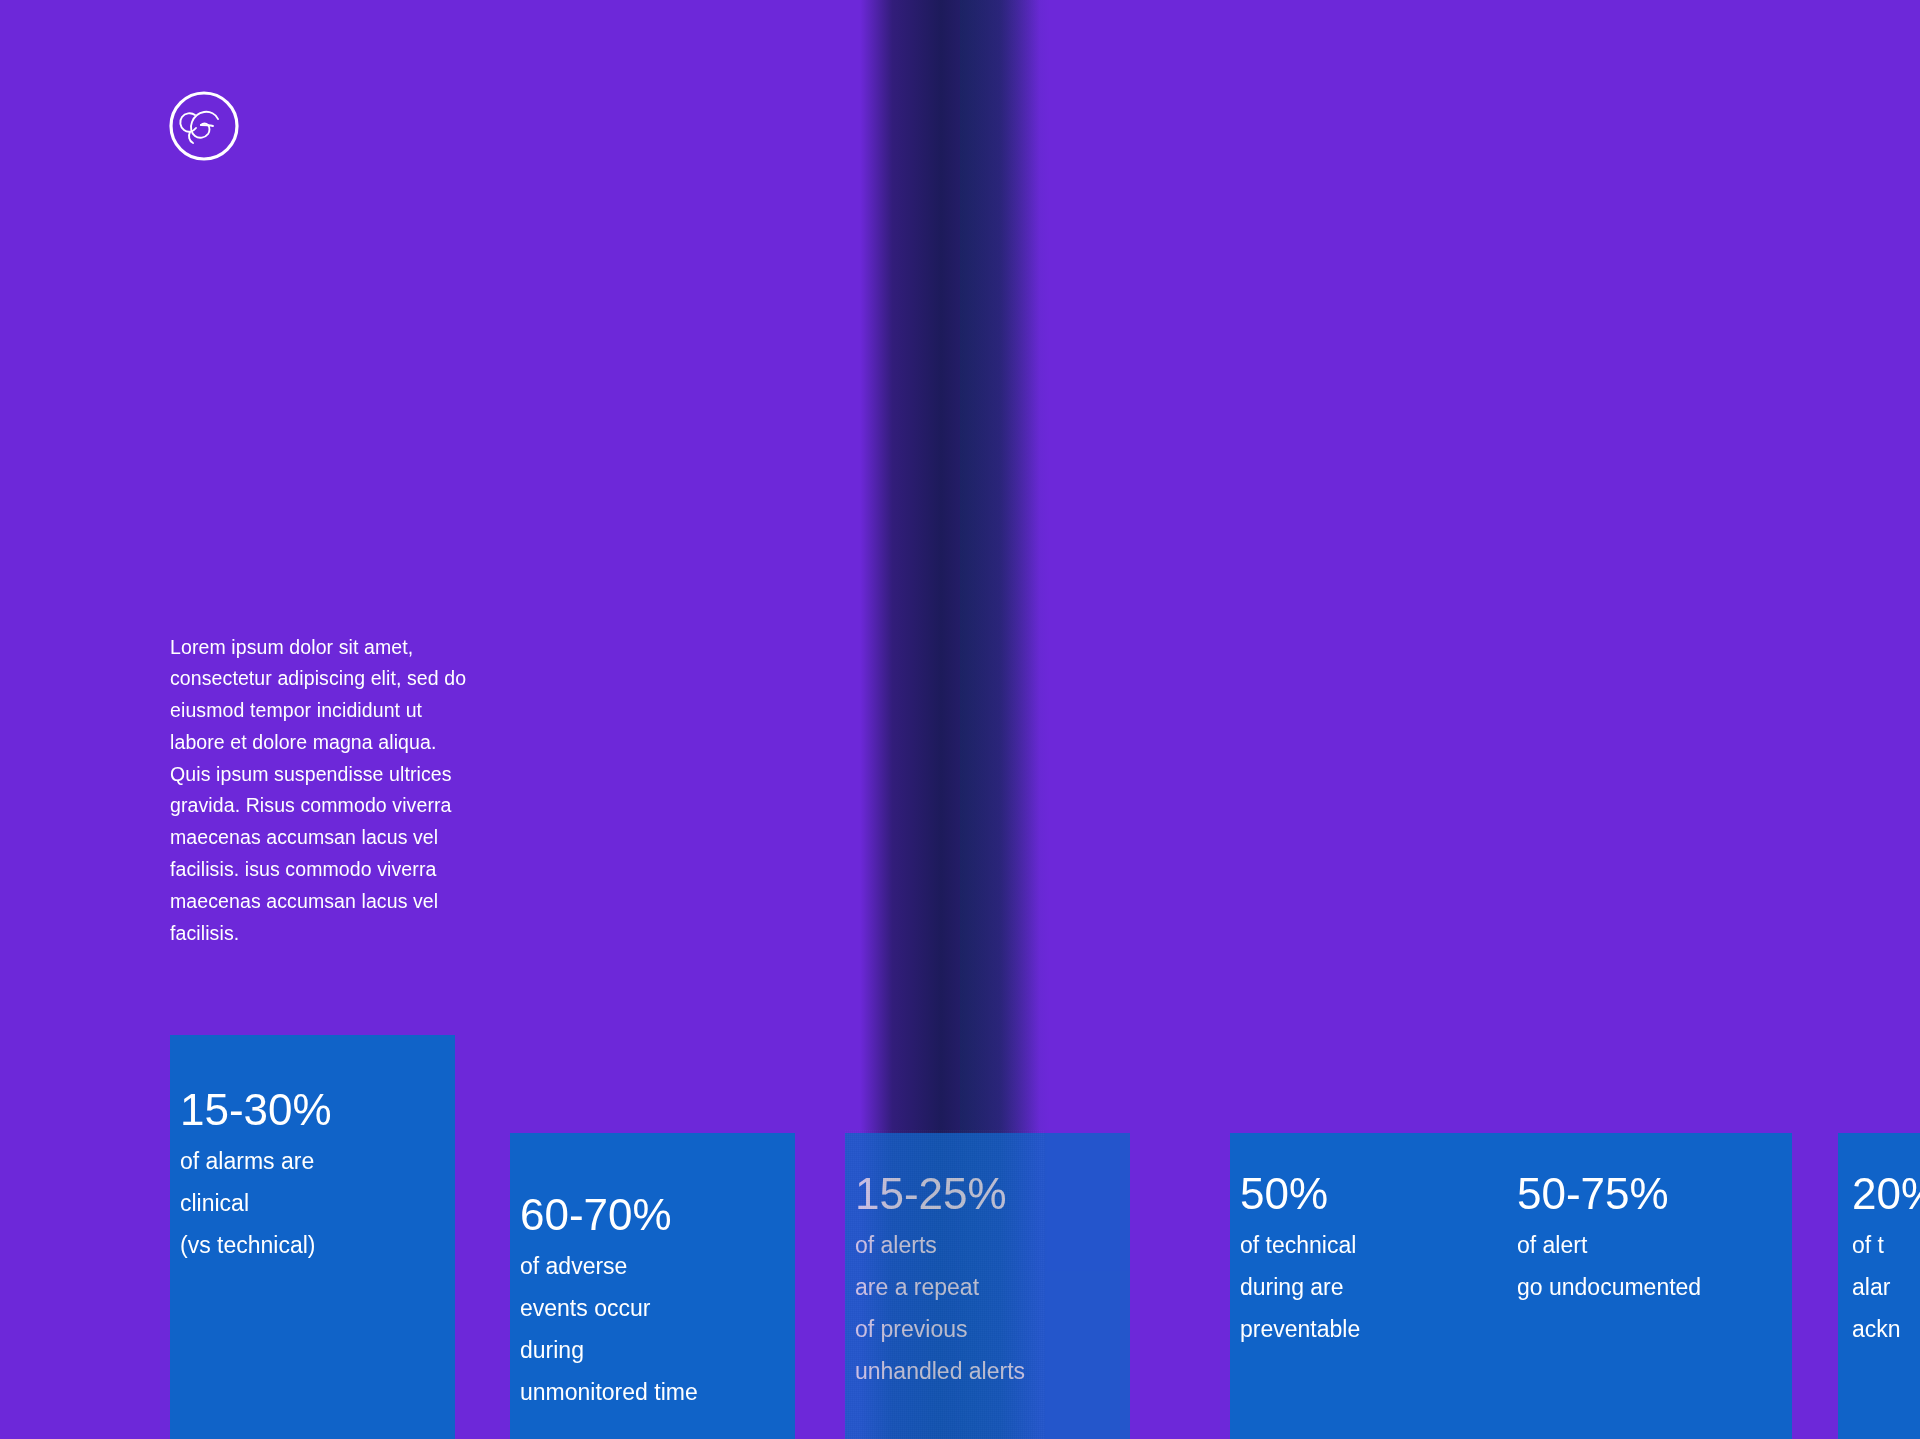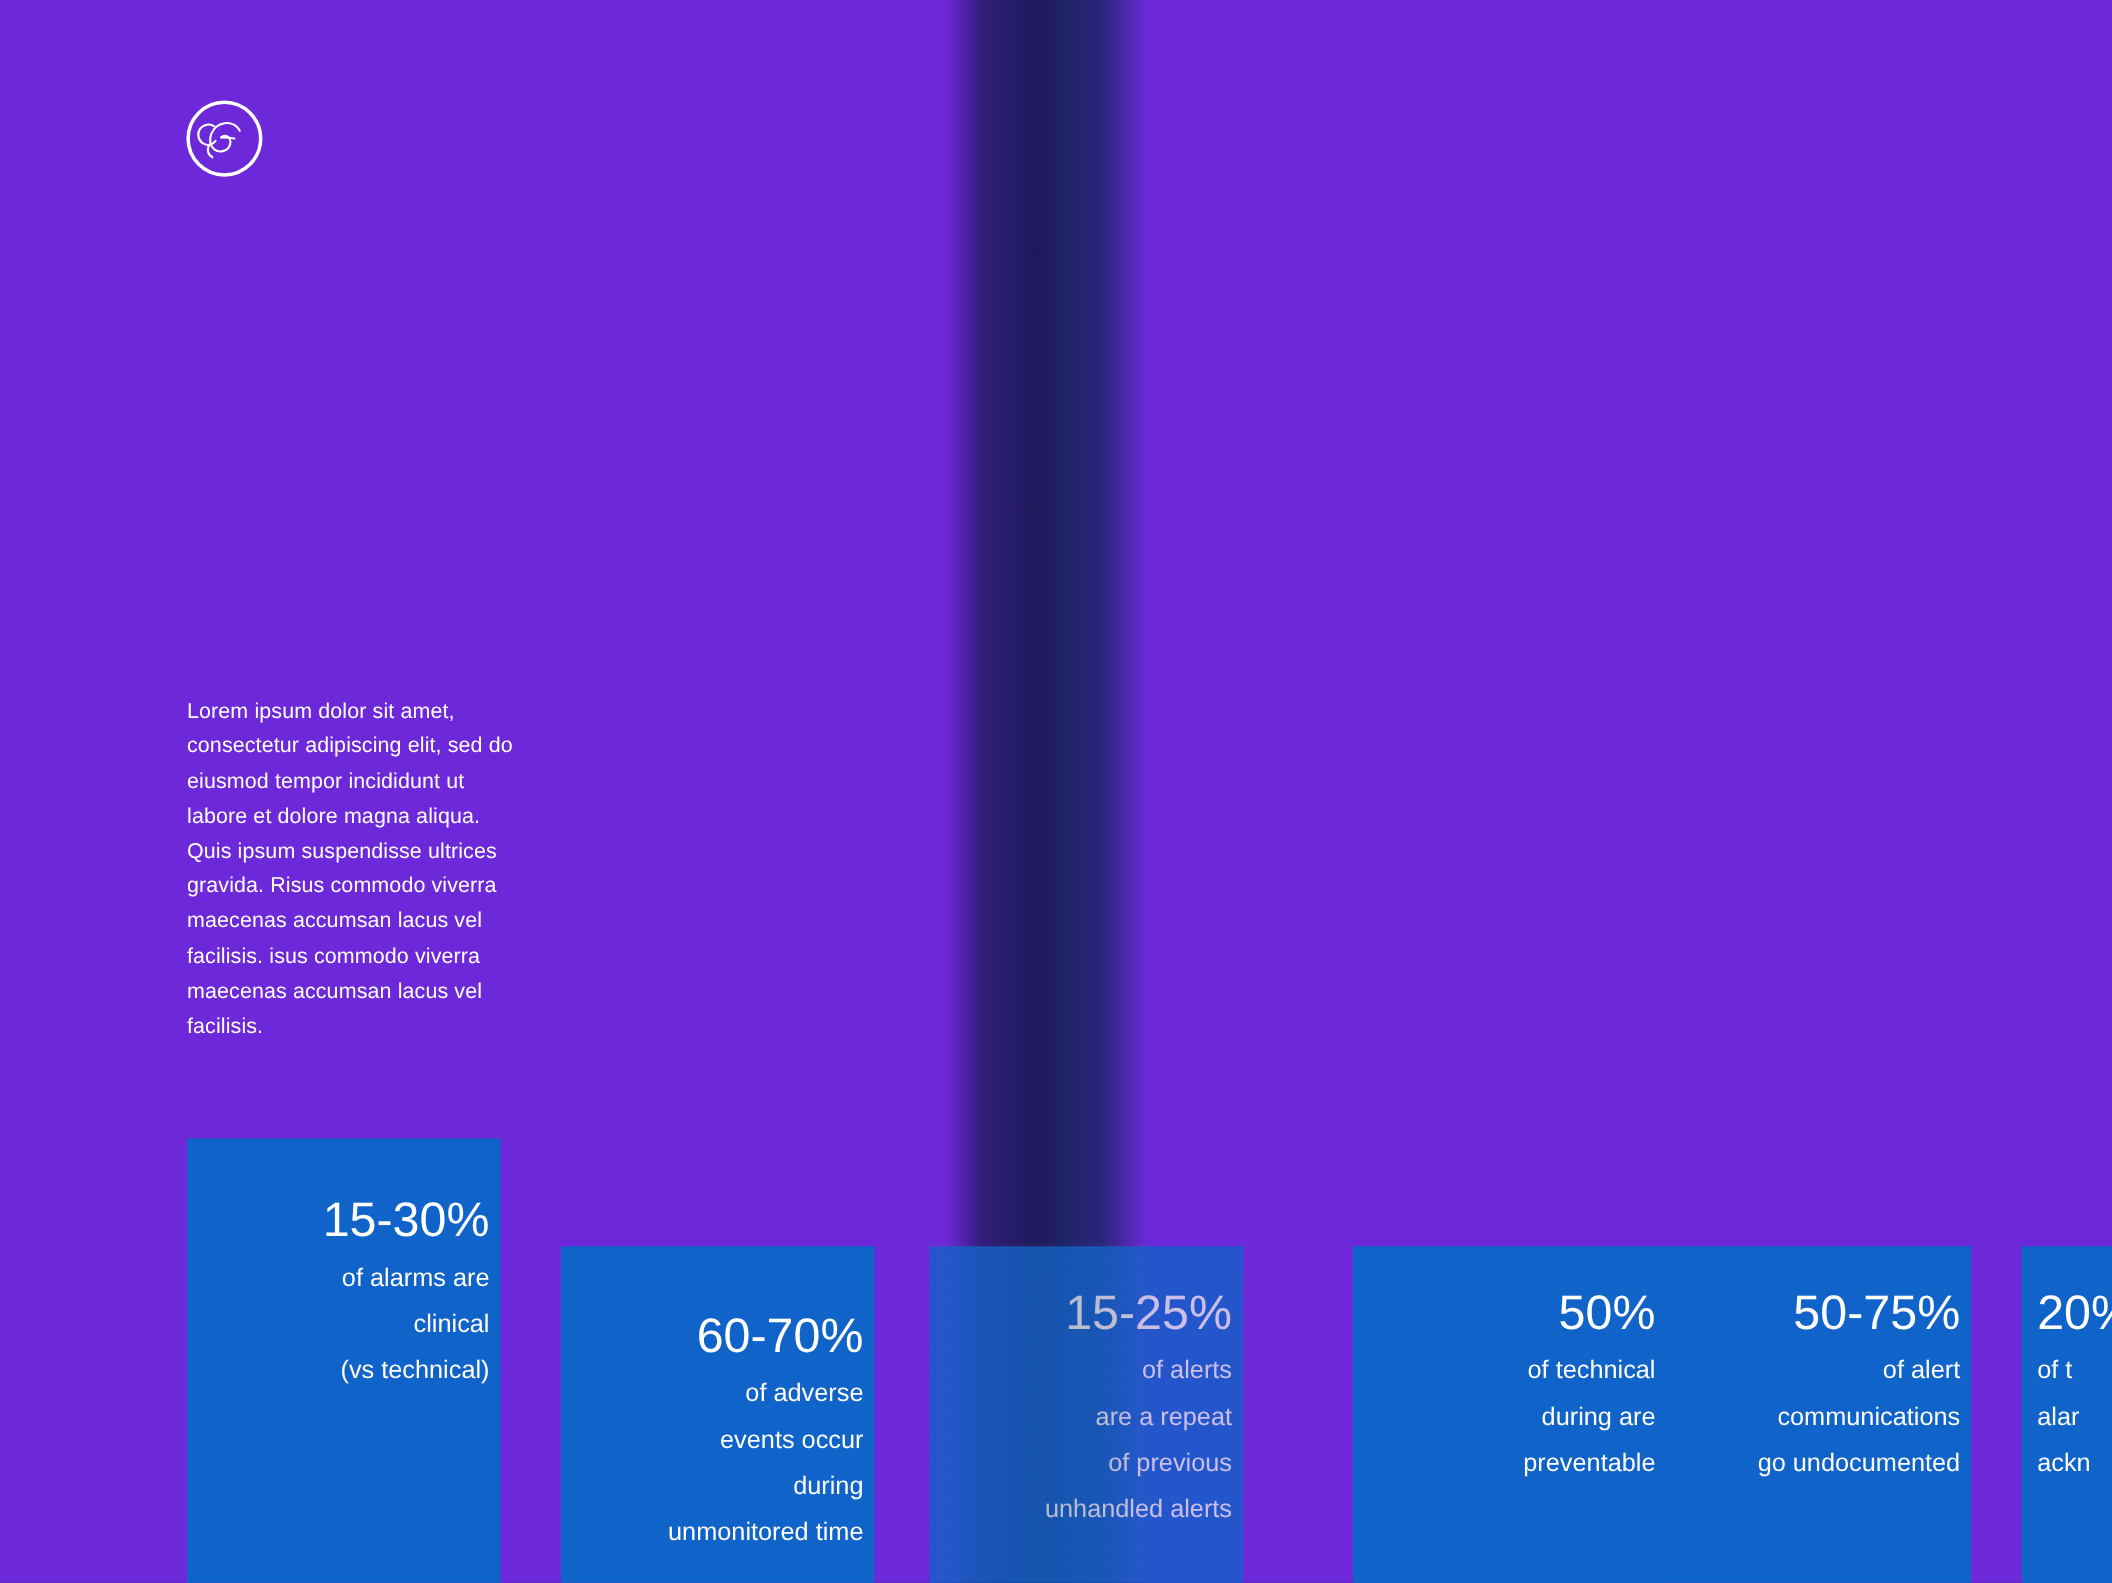--- a/index.html
+++ b/index.html
@@ -62,21 +62,21 @@
     font-size: 19.5px;
     line-height: 31.8px;
     letter-spacing: 0.1px;
   }
 
   
   .card {
     position: absolute;
     background: #1063c8;
     color: #ffffff;
-    text-align: right;
+    text-align: left;
     box-sizing: border-box;
     padding: 0 10px;
   }
   .card .big {
     font-size: 44px;
     line-height: 1.05;
     font-weight: 400;
     letter-spacing: 0px;
     margin-bottom: 7px;
   }
@@ -151,21 +151,20 @@
   <div class="card" style="left:1230px; top:1133px; width:285px; height:356px; padding-top:38px;">
     <div class="big">50%</div>
     <div class="sub">of technical</div>
     <div class="sub">during are</div>
     <div class="sub">preventable</div>
   </div>
 
   <div class="card" style="left:1507px; top:1133px; width:285px; height:306px; padding-top:38px;">
     <div class="big">50-75%</div>
     <div class="sub">of alert</div>
-    <div class="sub">communications</div>
     <div class="sub">go undocumented</div>
   </div>
 
   <div class="card" style="left:1838px; top:1133px; width:285px; height:306px; padding-top:38px; text-align:left; padding-left:14px;">
     <div class="big">20%</div>
     <div class="sub">of t</div>
     <div class="sub">alar</div>
     <div class="sub">ackn</div>
   </div>
 

